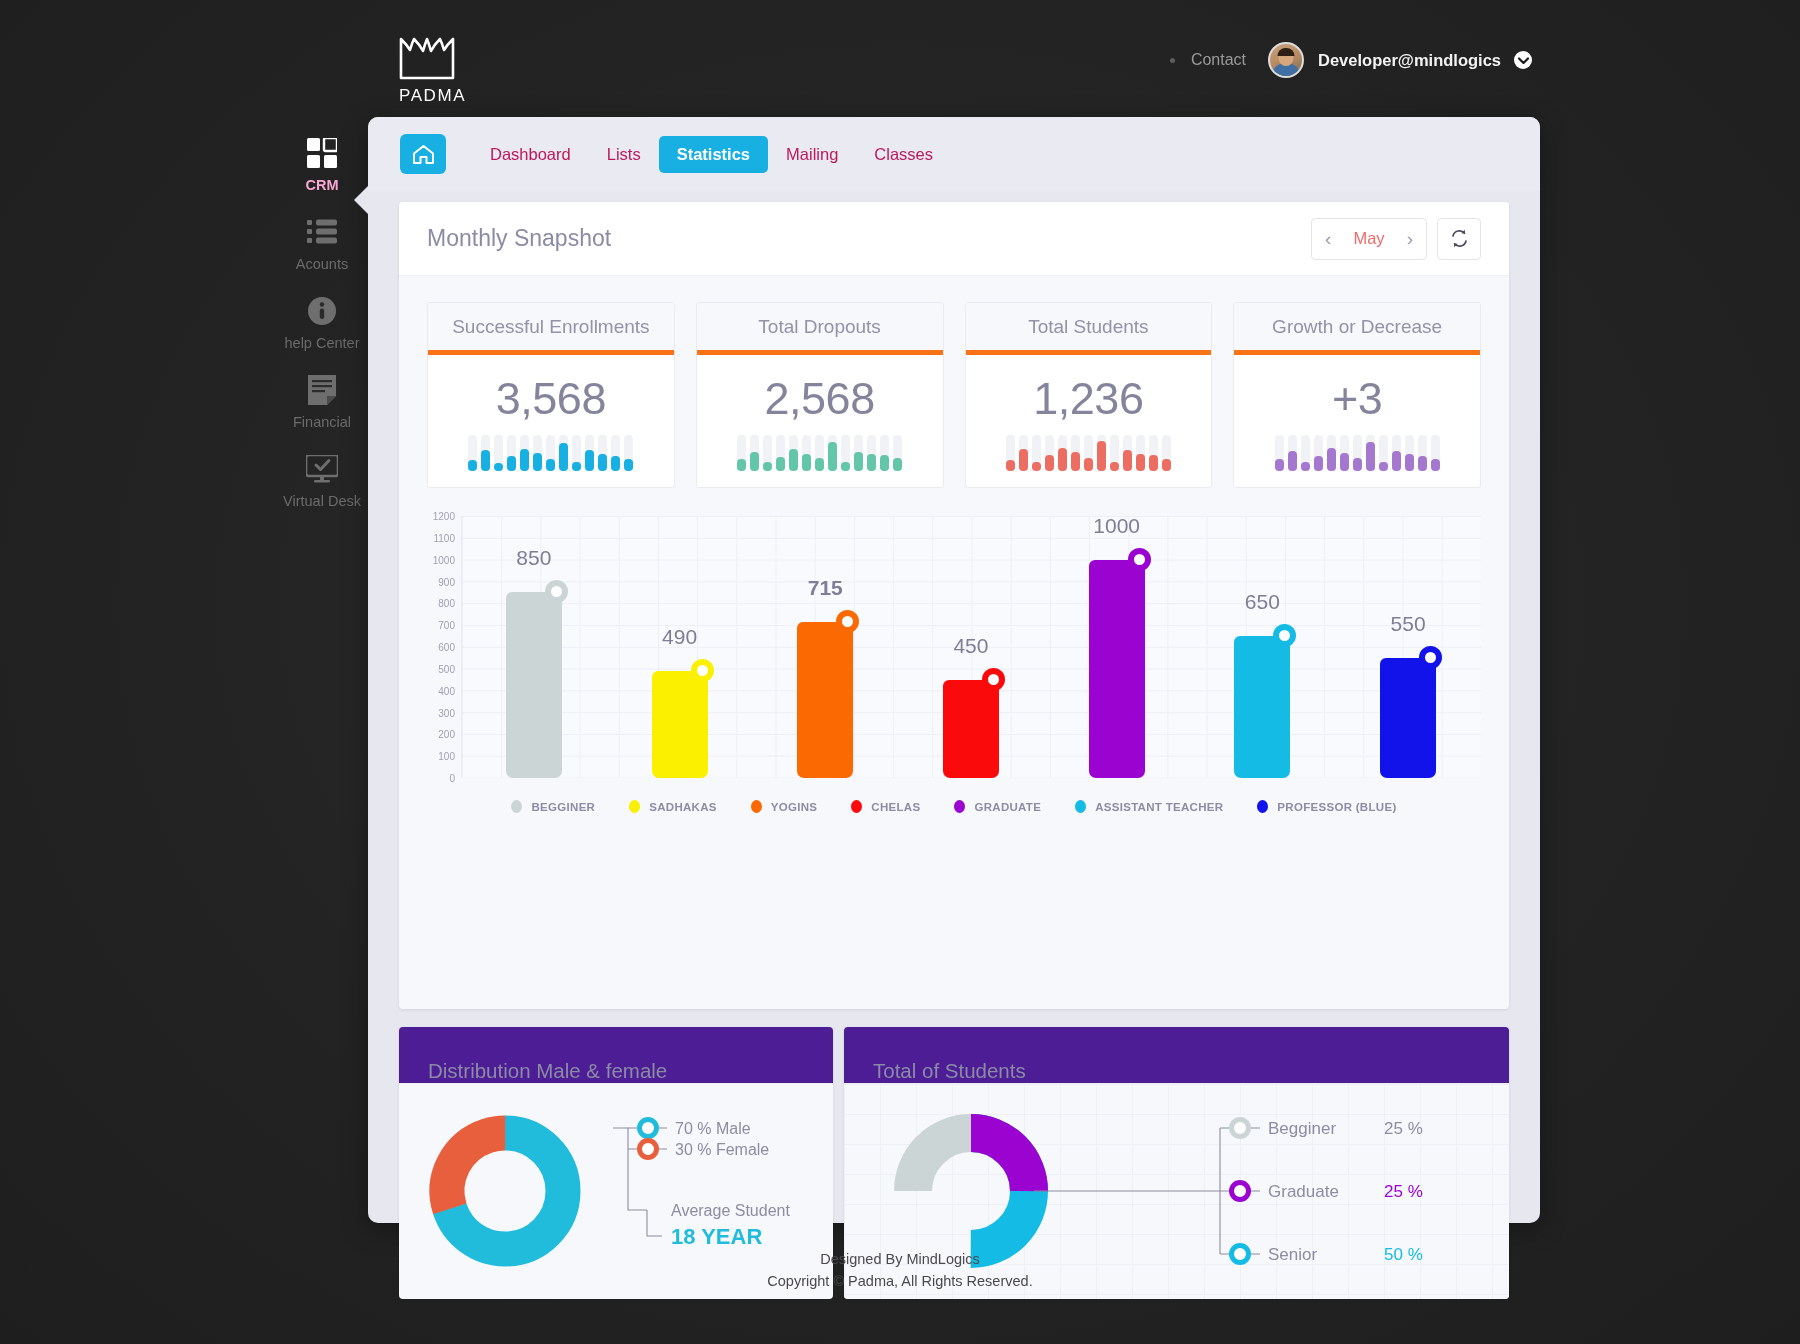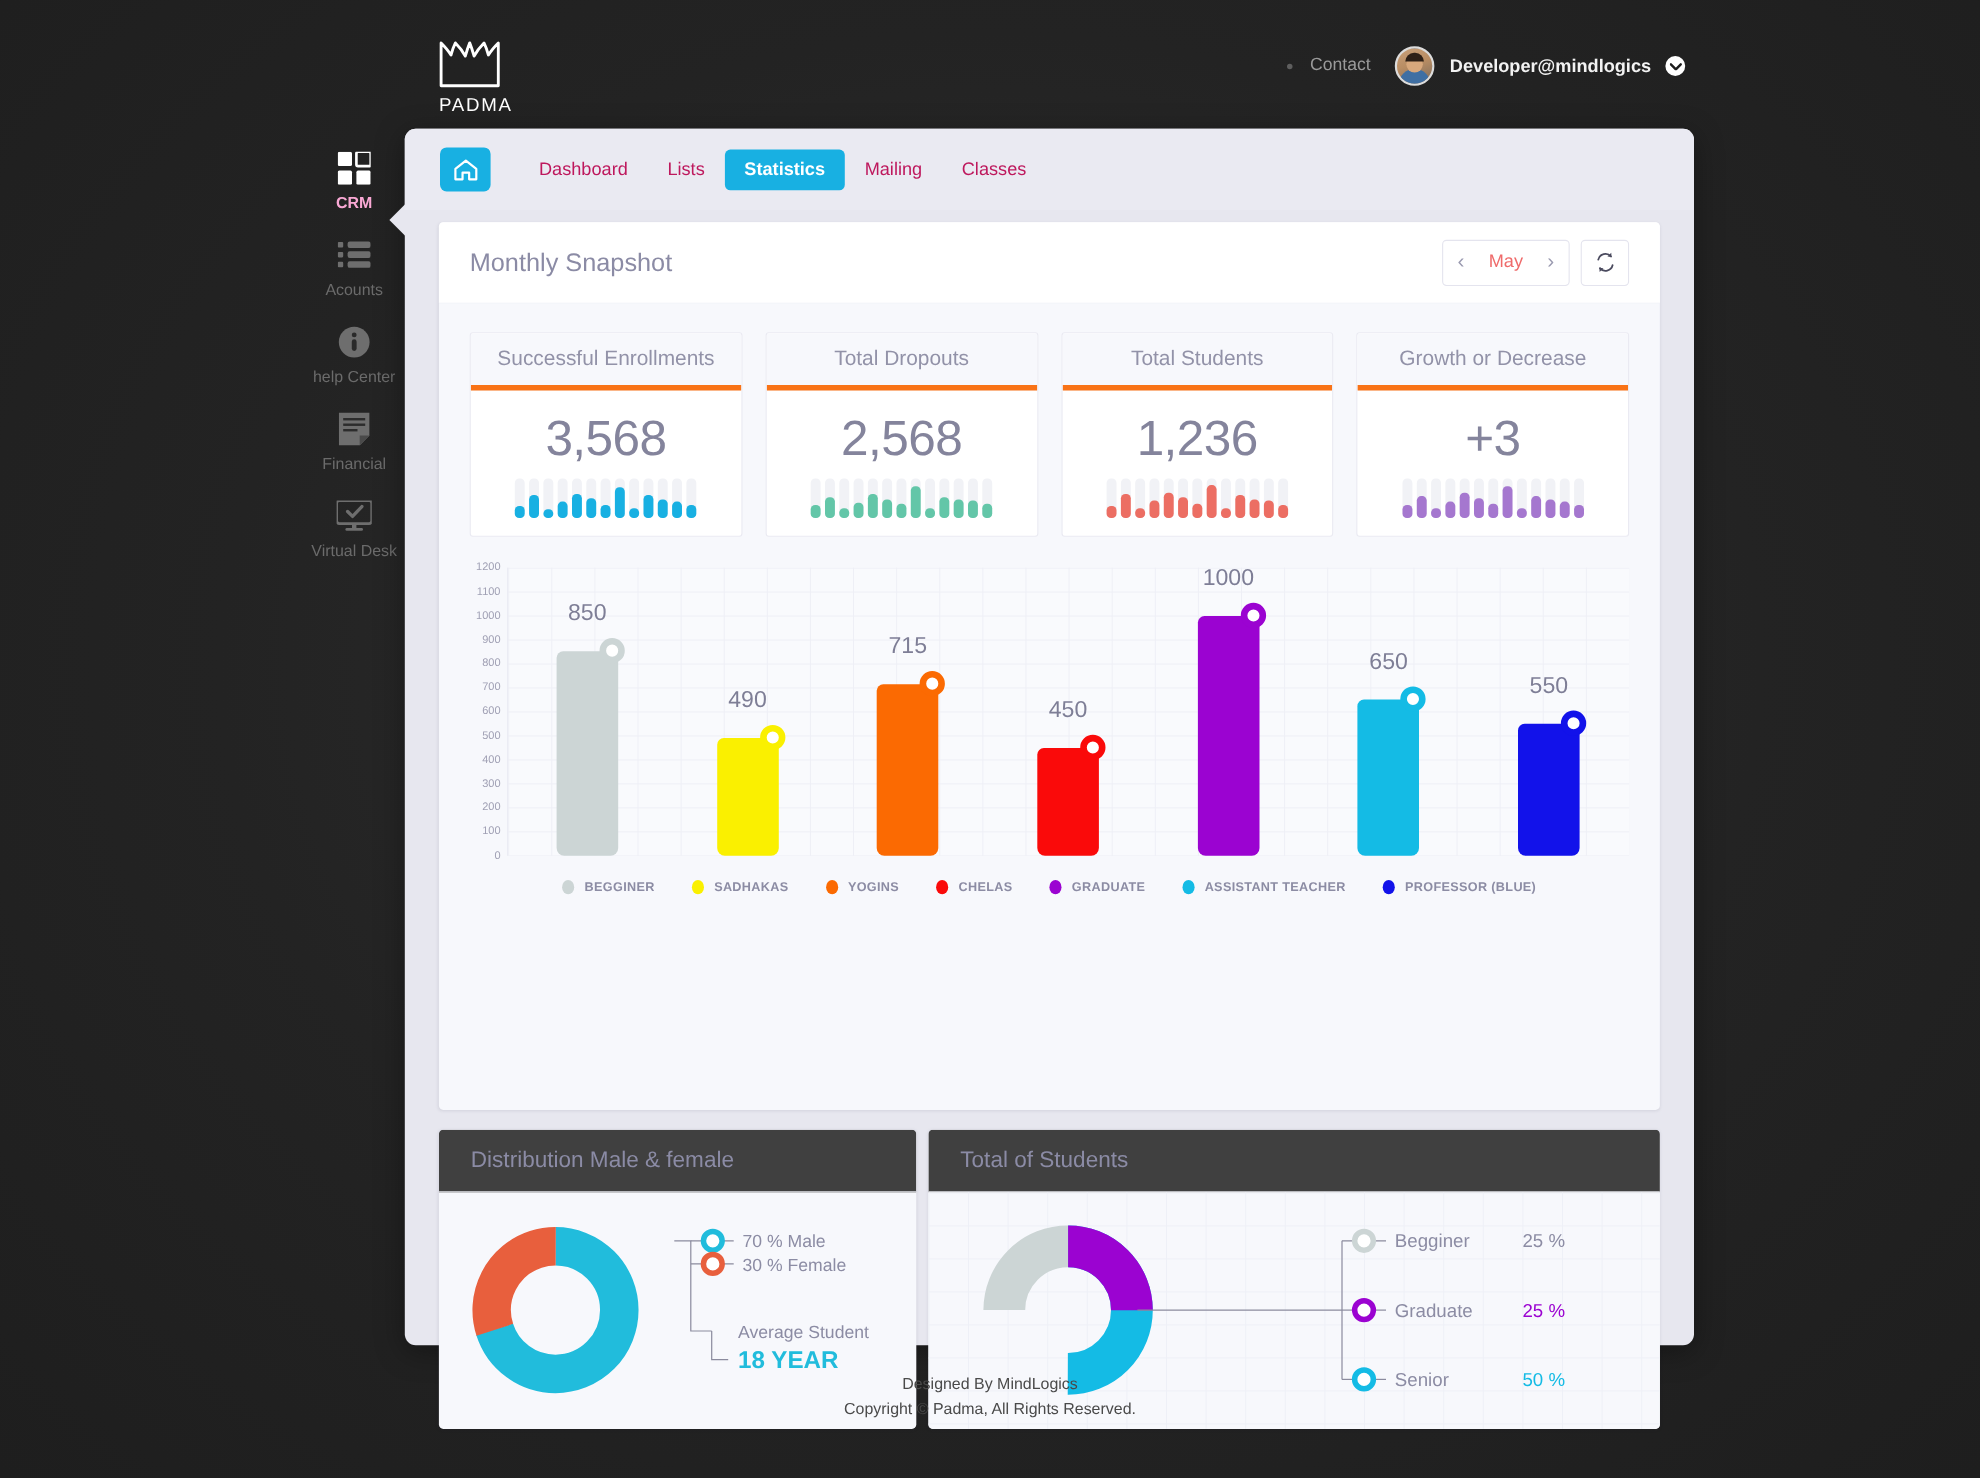--- a/index.html
+++ b/index.html
@@ -215,21 +215,21 @@
     position: absolute; left: 31px; top: 910px; width: 1110px; height: 272px;
     display: flex; gap: 11px;
   }
   .panel-card {
     background: #f7f8fc; border-radius: 4px; overflow: hidden;
     box-shadow: 0 1px 3px rgba(40,40,70,0.10);
   }
   .pc-left { width: 434px; }
   .pc-right { flex: 1; }
   .pc-head {
-    height: 57px; background: #404040; display: flex; align-items: center;
+    height: 57px; background: #4c1d95; display: flex; align-items: flex-end;
     padding: 0 29px; border-bottom: 1px solid #eef0f6;
   }
   .pc-title { font-size: 20.5px; color: #8b8ba5; }
   .pc-body { position: relative; height: 215px; }
   .pc-body.gridded {
     background-color: #f7f8fc;
     background-image:
       linear-gradient(to right, #eef0f7 1px, transparent 1px),
       linear-gradient(to bottom, #eef0f7 1px, transparent 1px);
     background-size: 36px 30px;
@@ -600,21 +600,21 @@
             <div class="bar-slot">
               <div class="bar" style="height: 106.983px; background: rgb(250, 240, 0); color: rgb(250, 240, 0);">
                 <div class="bar-dot"></div>
               </div>
               <div class="bar-val" style="bottom: 128.983px;">490</div>
             </div>
             <div class="bar-slot">
               <div class="bar" style="height: 156.108px; background: rgb(251, 106, 2); color: rgb(251, 106, 2);">
                 <div class="bar-dot"></div>
               </div>
-              <div class="bar-val" style="bottom: 178.108px;">715</div>
+              <div class="bar-val" style="bottom: 178.108px; font-weight: bold;">715</div>
             </div>
             <div class="bar-slot">
               <div class="bar" style="height: 98.25px; background: rgb(250, 10, 10); color: rgb(250, 10, 10);">
                 <div class="bar-dot"></div>
               </div>
               <div class="bar-val" style="bottom: 120.25px;">450</div>
             </div>
             <div class="bar-slot">
               <div class="bar" style="height: 218.333px; background: rgb(155, 3, 209); color: rgb(155, 3, 209);">
                 <div class="bar-dot"></div>

